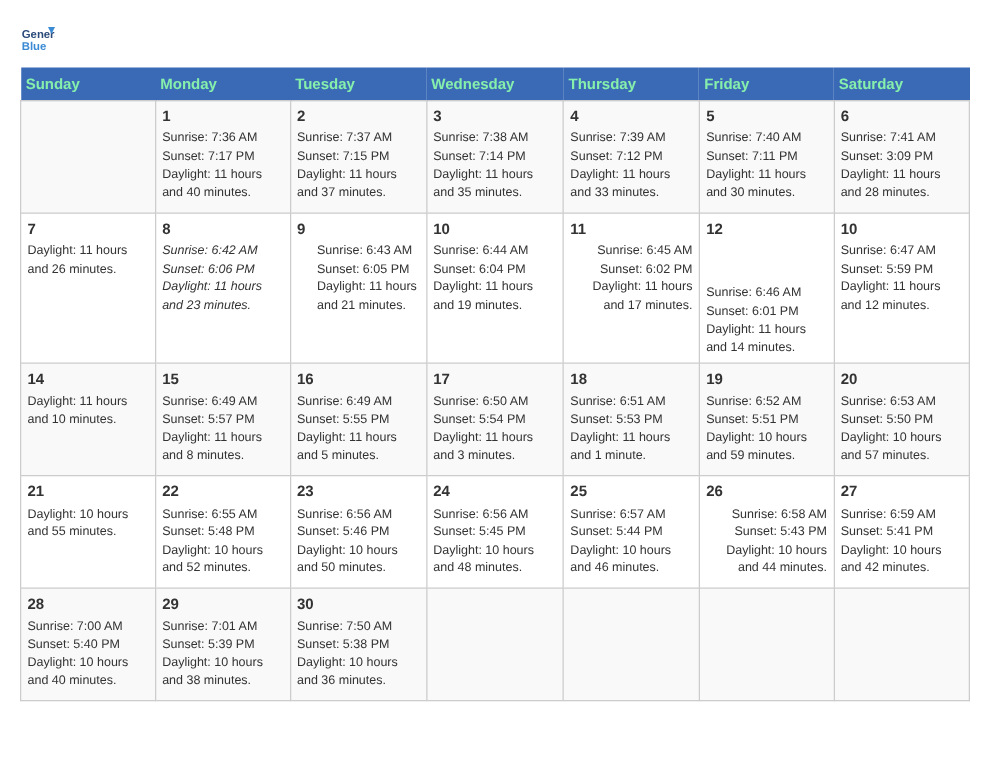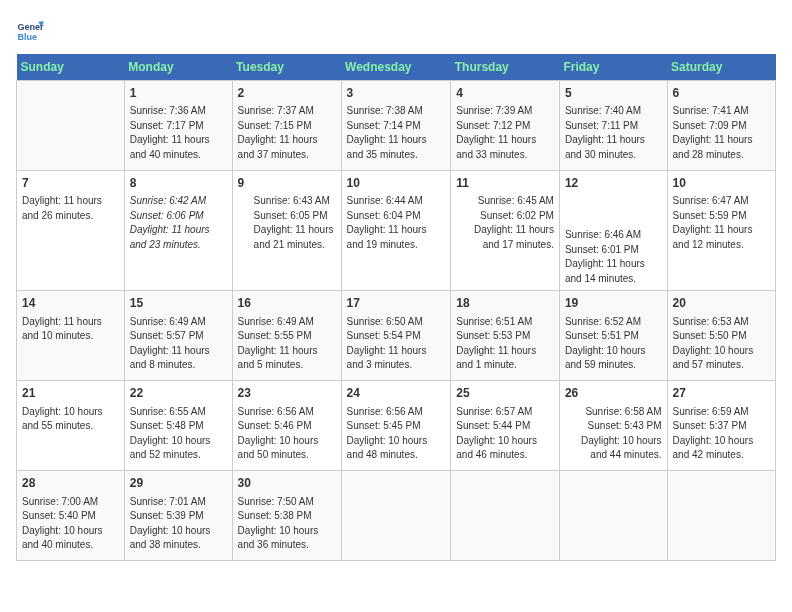--- a/index.html
+++ b/index.html
@@ -150,21 +150,21 @@
         <td>
           <span class="day-num">5</span>
           <div class="day-detail" style="white-space: pre-line;">Sunrise: 7:40 AM
 Sunset: 7:11 PM
 Daylight: 11 hours
 and 30 minutes.</div>
         </td>
         <td>
           <span class="day-num">6</span>
           <div class="day-detail" style="white-space: pre-line;">Sunrise: 7:41 AM
-Sunset: 7:09 PM
+Sunset: 3:09 PM
 Daylight: 11 hours
 and 28 minutes.</div>
         </td>
       </tr>
       <tr>
         <td>
           <span class="day-num">7</span>
           <div class="day-detail" style="white-space: pre-line;">Daylight: 11 hours
 and 26 minutes.</div>
         </td>
@@ -297,21 +297,21 @@
         <td>
           <span class="day-num">26</span>
           <div class="day-detail" style="white-space: pre-line; text-align: right;">Sunrise: 6:58 AM
 Sunset: 5:43 PM
 Daylight: 10 hours
 and 44 minutes.</div>
         </td>
         <td>
           <span class="day-num">27</span>
           <div class="day-detail" style="white-space: pre-line;">Sunrise: 6:59 AM
-Sunset: 5:37 PM
+Sunset: 5:41 PM
 Daylight: 10 hours
 and 42 minutes.</div>
         </td>
       </tr>
       <tr>
         <td>
           <span class="day-num">28</span>
           <div class="day-detail" style="white-space: pre-line;">Sunrise: 7:00 AM
 Sunset: 5:40 PM
 Daylight: 10 hours

